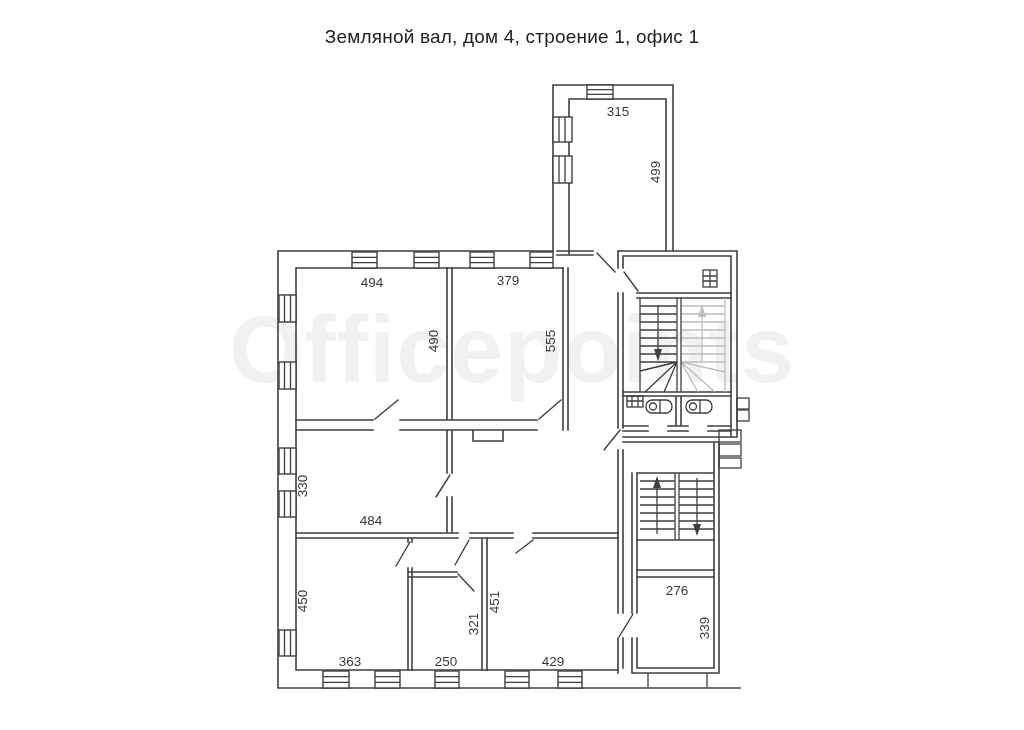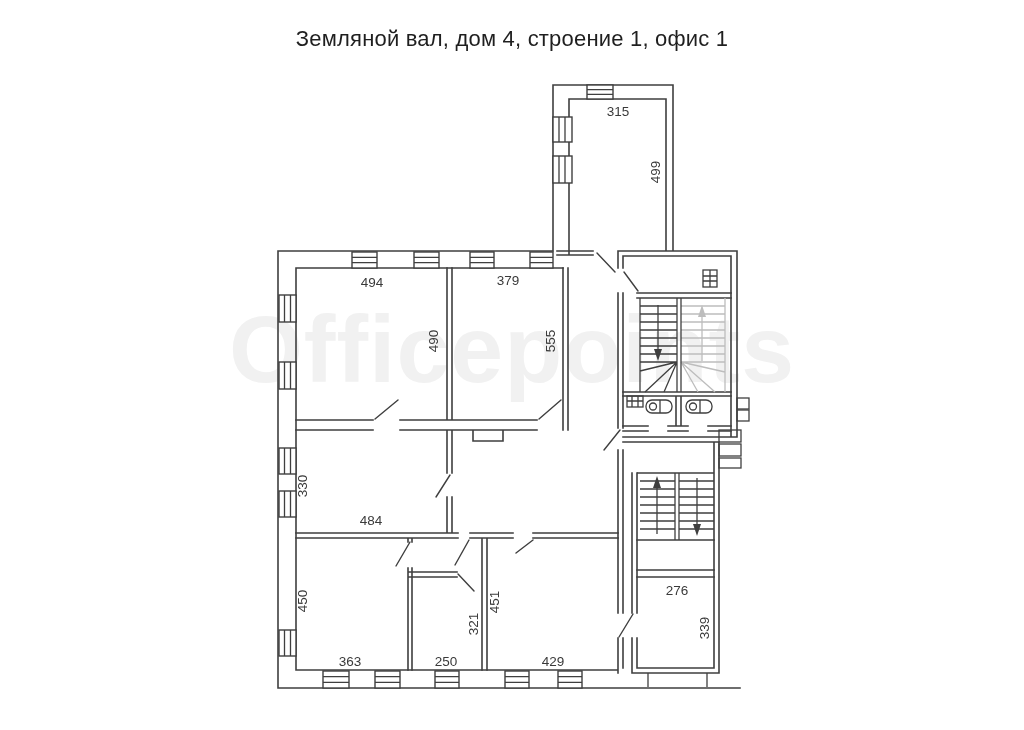--- a/index.html
+++ b/index.html
@@ -1,19 +1,19 @@
 <!DOCTYPE html>
 <html><head>
 <meta charset="utf-8">
 <style>
   html,body{margin:0;padding:0;background:#ffffff;}
   #stage{position:relative;width:1024px;height:730px;background:#ffffff;overflow:hidden;
          font-family:"Liberation Sans", sans-serif;}
   #title{position:absolute;left:0;top:26px;width:1024px;text-align:center;
-         font-size:22px;color:#1f1f1f;letter-spacing:0.2px;}
+         font-size:19px;color:#1f1f1f;letter-spacing:0.2px;}
   #watermark{position:absolute;left:0;top:295px;width:1024px;text-align:center;
          font-size:95px;font-weight:bold;color:#f1f1f1;letter-spacing:1px;
          user-select:none;white-space:nowrap;}
   svg{position:absolute;left:0;top:0;}
   .wall{stroke:#3f3f3f;stroke-width:1.6;fill:none;stroke-linecap:square;}
   .thin{stroke:#3f3f3f;stroke-width:1.3;fill:none;}
   .leaf{stroke:#3f3f3f;stroke-width:1.4;fill:none;stroke-linecap:round;}
   .light{stroke:#bdbdbd;stroke-width:1.3;fill:none;}
   .winrect{fill:#ffffff;stroke:#3f3f3f;stroke-width:1.4;}
   .dim{font-family:"Liberation Sans", sans-serif;font-size:13.5px;fill:#3a3a3a;}

